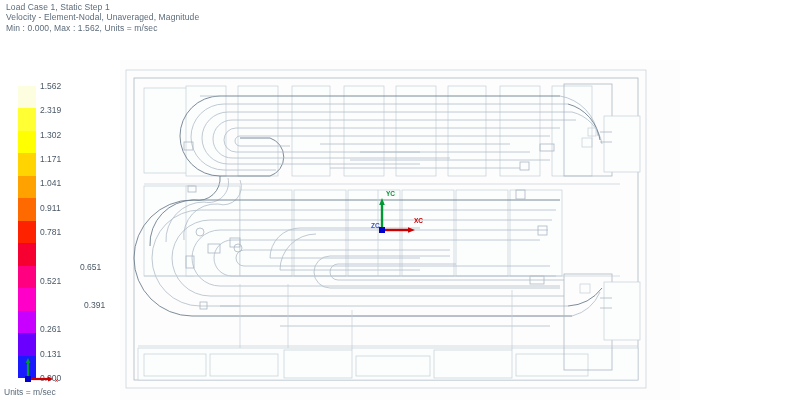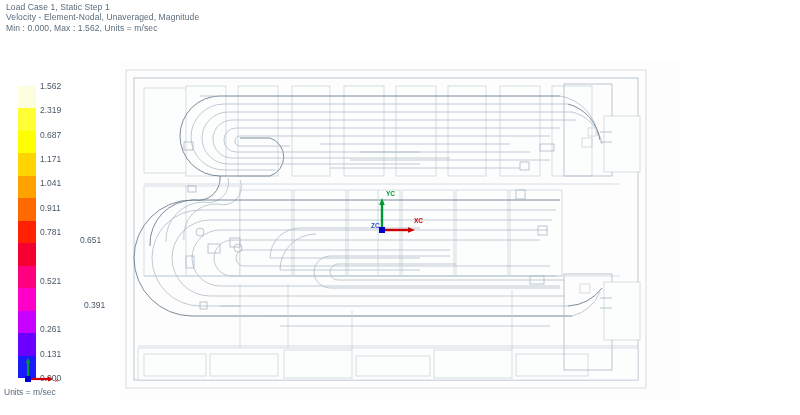--- a/index.html
+++ b/index.html
@@ -73,26 +73,26 @@
     <div class="band" style="background: rgb(245, 0, 48);"></div>
     <div class="band" style="background: rgb(255, 0, 128);"></div>
     <div class="band" style="background: rgb(255, 0, 200);"></div>
     <div class="band" style="background: rgb(200, 0, 255);"></div>
     <div class="band" style="background: rgb(106, 0, 255);"></div>
     <div class="band" style="background: rgb(26, 26, 255);"></div>
   </div>
 <div id="legend-labels">
     <div class="tk" style="top: 1px;">1.562</div>
     <div class="tk" style="top: 25.3333px;">2.319</div>
-    <div class="tk" style="top: 49.6667px;">0.687</div>
+    <div class="tk" style="top: 49.6667px;">1.302</div>
     <div class="tk" style="top: 74px;">1.171</div>
     <div class="tk" style="top: 98.3333px;">1.041</div>
     <div class="tk" style="top: 122.667px;">0.911</div>
     <div class="tk" style="top: 147px;">0.781</div>
-    <div class="tk" style="top: 155px; padding-left: 40px;">0.651</div>
+    <div class="tk" style="top: 182px; padding-left: 40px;">0.651</div>
     <div class="tk" style="top: 195.667px;">0.521</div>
     <div class="tk" style="top: 220px; padding-left: 44px;">0.391</div>
     <div class="tk" style="top: 244.333px;">0.261</div>
     <div class="tk" style="top: 268.667px; text-align: center;">0.131</div>
     <div class="tk" style="top: 293px;">0.000</div>
   </div>
 <div id="legend-units">Units = m/sec</div>
 
 <div id="legend-triad">
   <svg width="40" height="26" viewBox="0 0 40 26">

